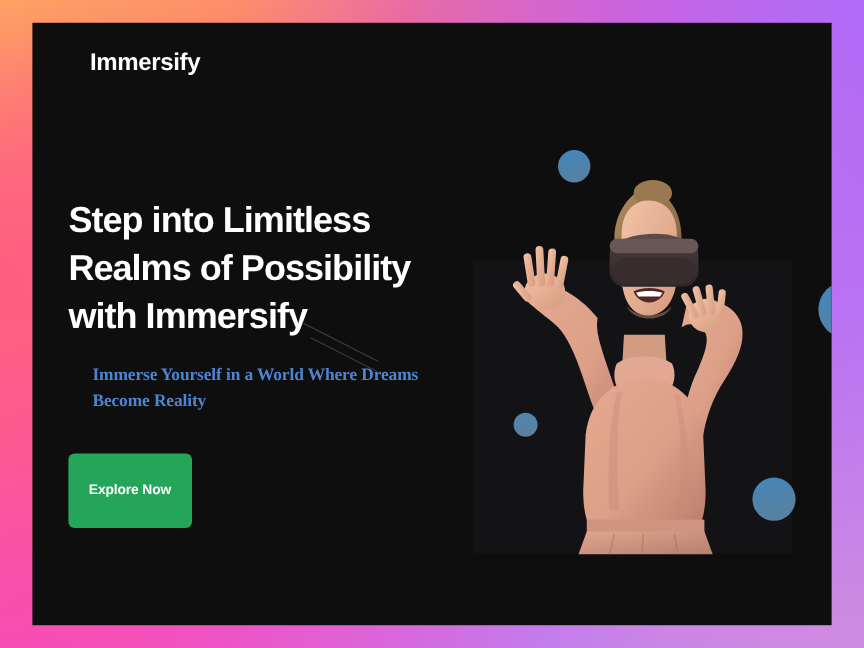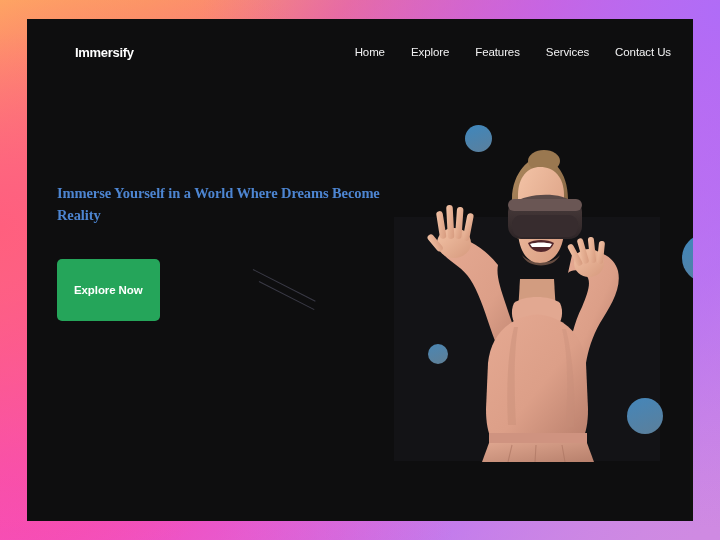--- a/index.html
+++ b/index.html
@@ -36,21 +36,21 @@
     position:absolute;
     left:0; top:0;
     width:100%; height:66px;
     display:flex;
     align-items:center;
     justify-content:space-between;
     padding:0 22px 0 48px;
   }
   #brand {
     color:#ffffff;
-    font-size:13px;
+    font-size:20px;
     font-weight:bold;
     letter-spacing:-0.3px;
   }
   #navlinks {
     display:flex;
     align-items:center;
     gap:26px;
   }
   .navlink {
     color:#f2f2f3;
@@ -75,20 +75,21 @@
     letter-spacing:-0.8px;
   }
   #subheadline {
     margin-top:19px;
     color:#4d85d1;
     font-family:"Liberation Serif", serif;
     font-size:14.5px;
     font-weight:bold;
     line-height:1.5;
     letter-spacing:-0.1px;
+    margin-left:20px;
   }
   #cta-button {
     margin-top:32px;
     display:inline-block;
     background:#25a55a;
     color:#ffffff;
     font-size:11.5px;
     font-weight:bold;
     padding:25px 17px;
     border:none;
@@ -150,30 +151,24 @@
 </style>
 </head>
 <body>
 
 <div id="frame">
 
   <div id="page-card">
 
     <div id="navbar">
       <div id="brand">Immersify</div>
-      <div id="navlinks">
-        <div class="navlink">Home</div>
-        <div class="navlink">Explore</div>
-        <div class="navlink">Features</div>
-        <div class="navlink">Services</div>
-        <div class="navlink">Contact Us</div>
-      </div>
     </div>
 
     <div id="hero-text">
+      <h1 id="headline">Step into Limitless Realms of Possibility with Immersify</h1>
       <p id="subheadline">Immerse Yourself in a World Where Dreams Become Reality</p>
       <button id="cta-button">Explore Now</button>
     </div>
 
     <div id="hero-visual"></div>
 
     <div class="accent-line" id="accent-1"></div>
     <div class="accent-line" id="accent-2"></div>
 
     <div class="bubble" id="bubble-top"></div>

